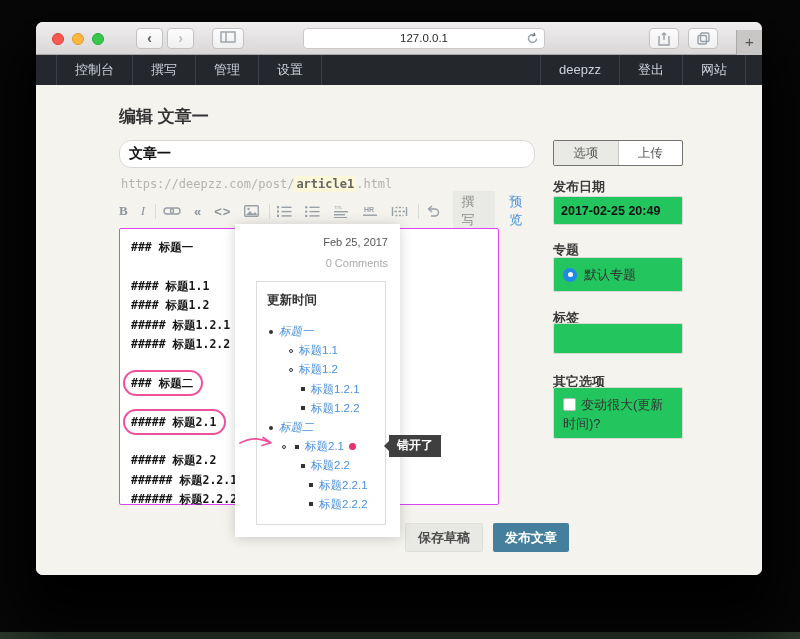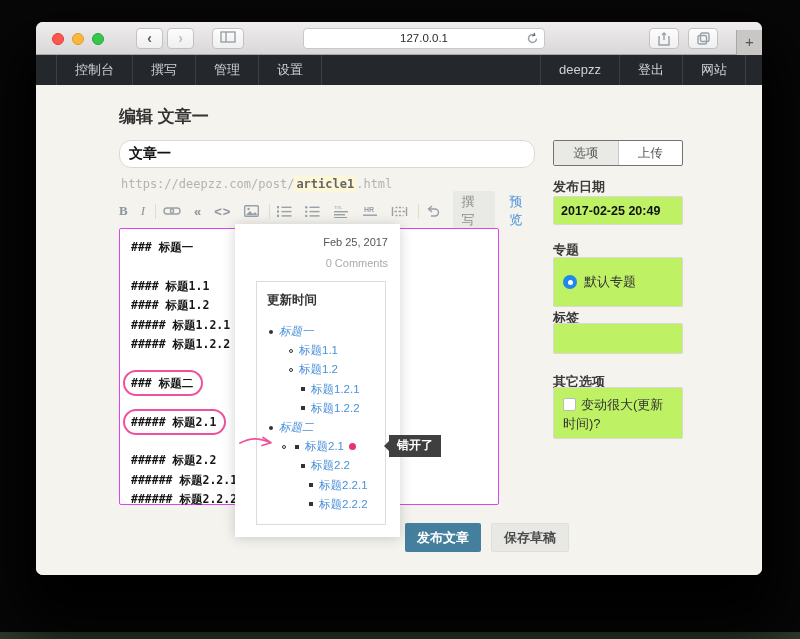--- a/index.html
+++ b/index.html
@@ -82,24 +82,24 @@
   .btn-publish { background:var(--publish,#44809e); color:#fff; }
 
   
   .side { position:absolute; left:517px; top:0; width:130px; }
   .side-tabs { position:absolute; left:0; top:55px; width:130px; height:26px; display:flex;
                border:1px solid #737373; border-radius:2px; background:#fff; }
   .side-tab { flex:1; font-size:12.5px; color:#555; text-align:center; line-height:24px; }
   .side-tab.active { background:#e9e9e5; border-right:1px solid #c9c9c4; }
   .side-label { position:absolute; left:0; font-size:13px; font-weight:bold; color:#3a3a3a; }
   .lb-date { top:93px; } .lb-topic { top:156px; } .lb-tags { top:224px; } .lb-other { top:288px; }
-  .side-input { position:absolute; left:0; width:130px; background:#bef264; border:1px solid #d9d9d4;
+  .side-input { position:absolute; left:0; width:130px; background:#22c55e; border:1px solid #d9d9d4;
                 border-radius:2px; font-family:inherit; }
   .date-input { top:111px; height:29px; font-size:12.5px; font-weight:bold; color:#111; padding:0 7px; }
-  .topic-box { top:172px; height:50px; display:flex; align-items:center; padding:0 9px; }
+  .topic-box { top:172px; height:35px; display:flex; align-items:center; padding:0 9px; }
   .radio { width:14px; height:14px; border-radius:50%; background:var(--radio,#2188e8); position:relative;
            margin-right:7px; flex:none; }
   .radio::after { content:""; position:absolute; left:4.5px; top:4.5px; width:5px; height:5px;
                   border-radius:50%; background:#fff; }
   .topic-text { font-size:13px; color:#333; }
   .tags-input { top:238px; height:31px; padding:0 7px; font-size:13px; }
   .other-box { top:302px; height:52px; padding:7px 9px; font-size:13px; color:#333; line-height:19px; }
   .checkbox { display:inline-block; width:13px; height:13px; background:#fff; border:1px solid #bbb;
               border-radius:2px; vertical-align:-2px; margin-right:5px; }
 
@@ -283,22 +283,22 @@
       <div class="ed-line"><span class="pink-oval"><span>### 标题二</span></span></div>
       <div class="ed-line"></div>
       <div class="ed-line"><span class="pink-oval"><span>##### 标题2.1</span></span></div>
       <div class="ed-line"></div>
       <div class="ed-line">##### 标题2.2</div>
       <div class="ed-line">###### 标题2.2.1</div>
       <div class="ed-line">###### 标题2.2.2</div>
     </div>
 
     <div class="actions">
+      <button class="btn btn-save">保存草稿</button>
       <button class="btn btn-publish">发布文章</button>
-      <button class="btn btn-save">保存草稿</button>
     </div>
 
     <div class="side">
       <div class="side-tabs">
         <div class="side-tab active">选项</div>
         <div class="side-tab">上传</div>
       </div>
       <div class="side-label lb-date">发布日期</div>
       <input class="side-input date-input" value="2017-02-25 20:49" style="">
       <div class="side-label lb-topic">专题</div>

